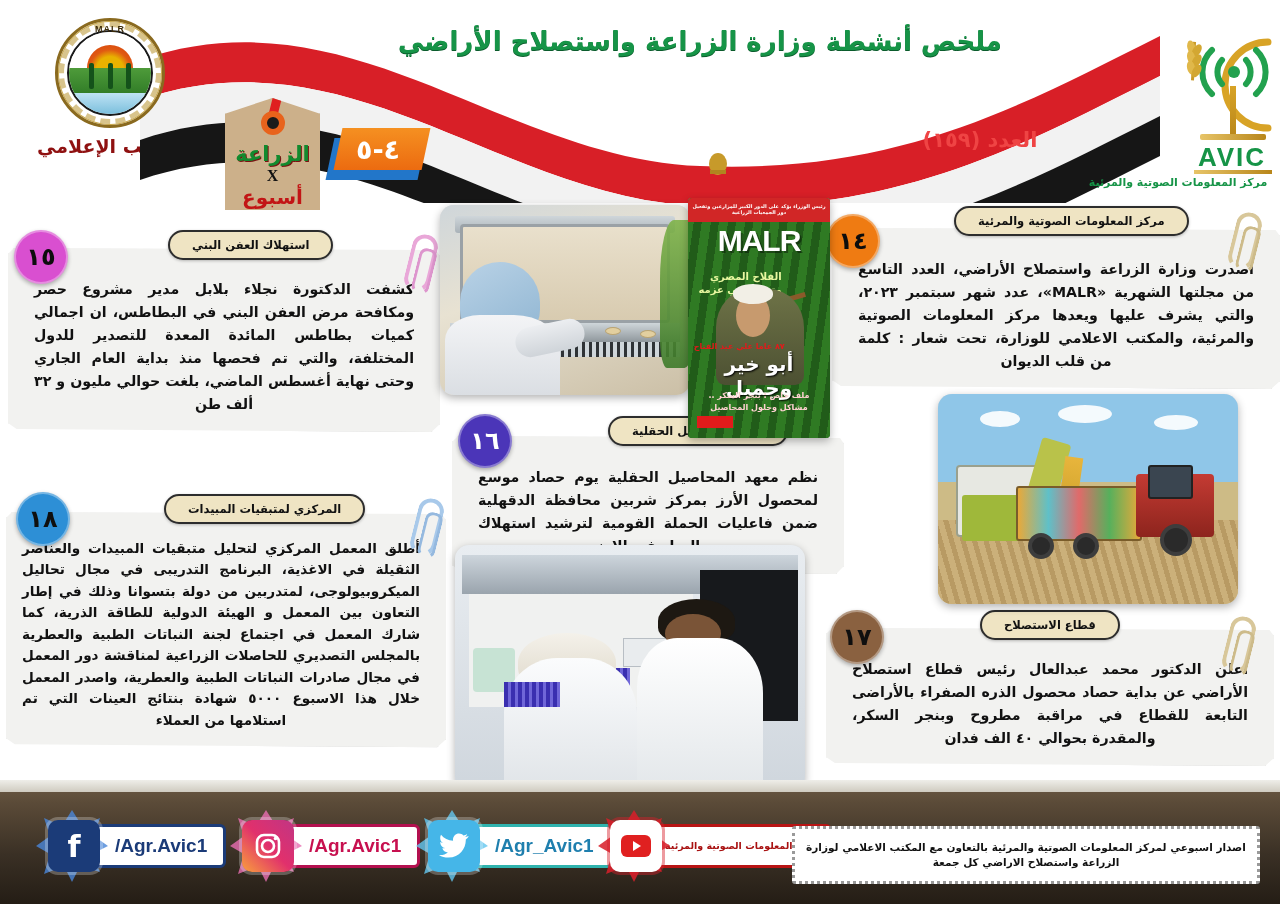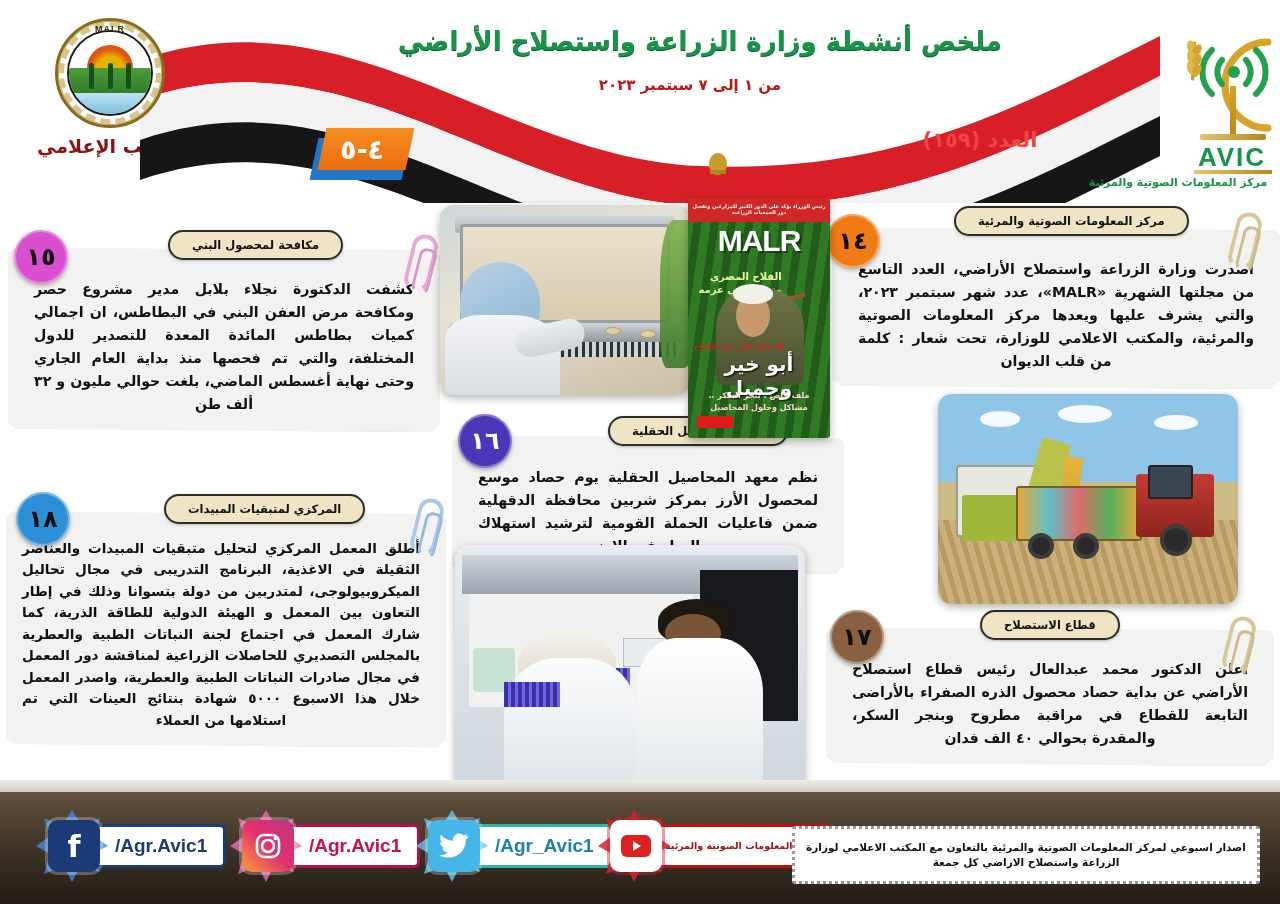--- a/index.html
+++ b/index.html
@@ -71,21 +71,21 @@
     position:absolute;left:40%;top:-14px;width:22px;height:12px;background:#e02020;border-radius:50%;
   }
   .tag .l1{position:absolute;left:0;top:44px;width:100%;text-align:center;
     font:700 21px "DejaVu Sans",sans-serif;color:#128a2e;
     text-shadow:1px 1px 0 #7a1111;}
   .tag .l2{position:absolute;left:0;top:69px;width:100%;text-align:center;
     font:700 16px "Liberation Serif",serif;color:#111;}
   .tag .l3{position:absolute;left:0;top:87px;width:100%;text-align:center;
     font:700 20px "DejaVu Sans",sans-serif;color:#c21515;}
 
-  .pages-badge{position:absolute;left:314px;top:128px;width:92px;height:48px;z-index:7;}
+  .pages-badge{position:absolute;left:330px;top:128px;width:92px;height:48px;z-index:7;}
   .pages-badge .blue{position:absolute;left:0;top:10px;width:92px;height:42px;background:#2276c9;
     transform:skewX(-12deg);}
   .pages-badge .orange{position:absolute;left:8px;top:0;width:88px;height:42px;
     background:linear-gradient(#f59021,#ec6b10);transform:skewX(-12deg);}
   .pages-badge .txt{position:absolute;left:0;top:0;width:96px;height:42px;
     display:flex;align-items:center;justify-content:center;
     font:700 27px "DejaVu Sans",sans-serif;color:#fff;letter-spacing:1px;}
 
   .head-title{
     position:absolute;left:380px;top:26px;width:640px;text-align:center;
@@ -315,29 +315,36 @@
         <div class="field"></div>
         <div class="water"></div>
         <div class="plant p1"></div>
         <div class="plant p2"></div>
         <div class="plant p3"></div>
       </div>
       <div class="malr-txt">MALR</div>
     </div>
     <div class="media-office">المكتب الإعلامي</div>
 
+    <div class="tag">
+      <div class="pin"></div>
+      <div class="pinhead"></div>
+      <div class="hole"></div>
+      <div class="l1">الزراعة</div>
+      <div class="l2">X</div>
+      <div class="l3">أسبوع</div>
+    </div>
 
     <div class="pages-badge">
       <div class="blue"></div>
       <div class="orange"></div>
       <div class="txt">٤-٥</div>
     </div>
 
     <div class="head-title">ملخص أنشطة وزارة الزراعة واستصلاح الأراضي</div>
-    <div class="head-sub">من ١ إلى ٧ سبتمبر ٢٠٢٣</div>
     <div class="issue-no">العدد (١٥٩)</div>
 
     <div class="avic">
       <svg width="120" height="118" viewBox="0 0 120 118">
         <path d="M96 18 A42 42 0 1 0 96 104" fill="none" stroke="#d8a326" stroke-width="7" stroke-linecap="round"></path>
         <circle cx="62" cy="48" r="6" fill="#22a14e"></circle>
         <path d="M50 36 A18 18 0 0 0 50 60" fill="none" stroke="#22a14e" stroke-width="6" stroke-linecap="round"></path>
         <path d="M74 36 A18 18 0 0 1 74 60" fill="none" stroke="#22a14e" stroke-width="6" stroke-linecap="round"></path>
         <path d="M40 26 A30 30 0 0 0 40 70" fill="none" stroke="#22a14e" stroke-width="6" stroke-linecap="round"></path>
         <path d="M84 26 A30 30 0 0 1 84 70" fill="none" stroke="#22a14e" stroke-width="6" stroke-linecap="round"></path>
@@ -433,21 +440,21 @@
     <div class="badge" style="left:-6px;top:-14px;background:#ef7b12;">١٤</div>
     <div class="chip" style="left:122px;top:-22px;">مركز المعلومات الصوتية والمرئية</div>
     <div class="clip" style="right:22px;top:-16px;"></div>
     <div class="paper">
       <div class="body">أصدرت وزارة الزراعة واستصلاح الأراضي، العدد التاسع من مجلتها الشهرية «MALR»، عدد شهر سبتمبر ٢٠٢٣، والتي يشرف عليها ويعدها مركز المعلومات الصوتية والمرئية، والمكتب الاعلامي للوزارة، تحت شعار : كلمة من قلب الديوان</div>
     </div>
   </div>
 
   <div class="card" style="left:8px;top:248px;width:432px;">
     <div class="badge" style="left:6px;top:-18px;background:#d94fd0;">١٥</div>
-    <div class="chip" style="left:160px;top:-18px;">مكافحة لمحصول البني</div>
+    <div class="chip" style="left:160px;top:-18px;">استهلاك العفن البني</div>
     <div class="clip pink" style="right:6px;top:-14px;"></div>
     <div class="paper">
       <div class="body">كشفت الدكتورة نجلاء بلابل مدير مشروع حصر ومكافحة مرض العفن البني في البطاطس، ان اجمالي كميات بطاطس المائدة المعدة للتصدير للدول المختلفة، والتي تم فحصها منذ بداية العام الجاري وحتى نهاية أغسطس الماضي، بلغت حوالي مليون و ٣٢ ألف طن</div>
     </div>
   </div>
 
   <div class="card" style="left:452px;top:436px;width:392px;">
     <div class="badge" style="left:6px;top:-22px;background:#4b35b8;color:#fff;">١٦</div>
     <div class="chip" style="left:156px;top:-20px;">معهد المحاصيل الحقلية</div>
     <div class="paper">

